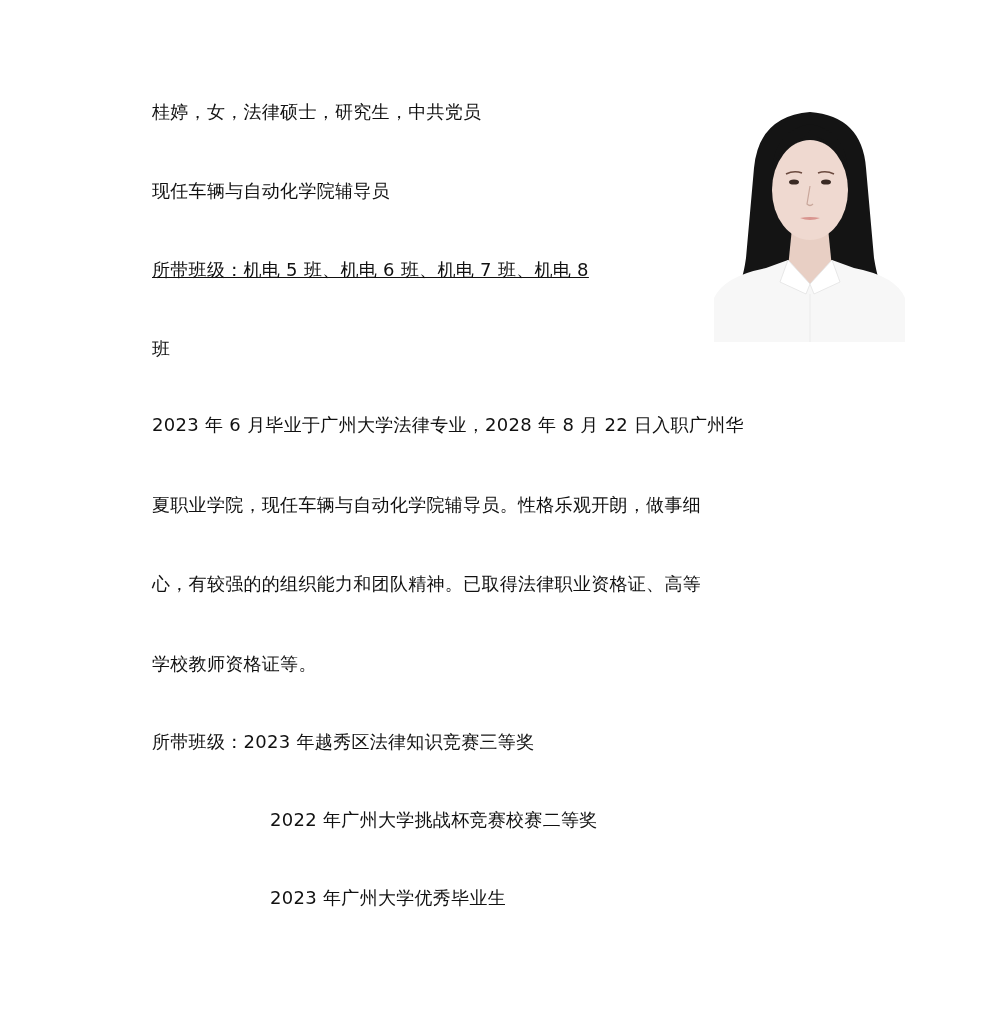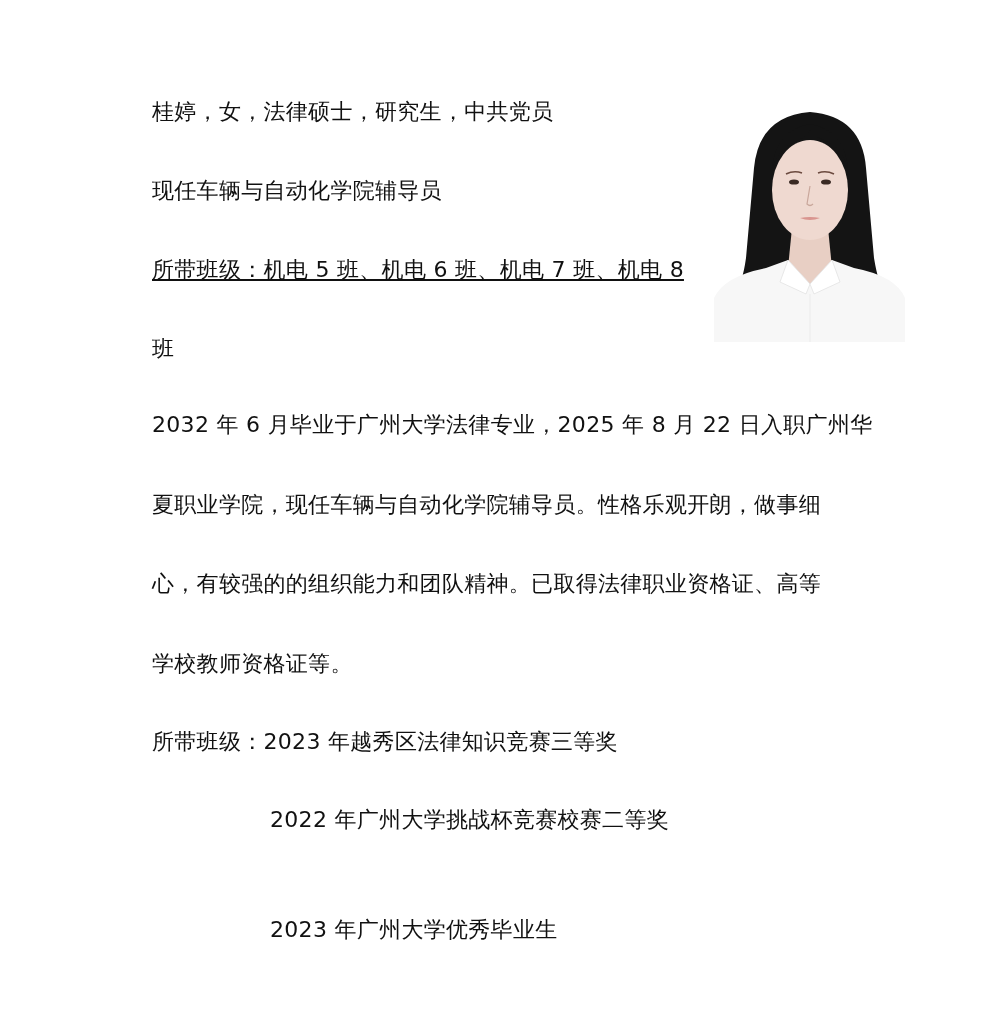--- a/index.html
+++ b/index.html
@@ -11,21 +11,21 @@
       width: 1000px;
       height: 1010px;
       position: relative;
       overflow: hidden;
       font-family: "DejaVu Sans", "Liberation Sans", sans-serif;
       color: #111111;
     }
     .line {
       position: absolute;
       left: 152px;
-      font-size: 22px;
+      font-size: 18px;
       line-height: 26px;
       white-space: nowrap;
       letter-spacing: 0.3px;
     }
     .line.indent {
       left: 270px;
     }
     .photo {
       position: absolute;
       left: 714px;
@@ -47,35 +47,35 @@
 <div>
 
   <div class="line" style="top:99px;">桂婷，女，法律硕士，研究生，中共党员</div>
 
   <div class="line" style="top:178px;text-align:center;">现任车辆与自动化学院辅导员</div>
 
   <div class="line" style="top:257px;text-decoration:underline;">所带班级：机电 5 班、机电 6 班、机电 7 班、机电 8</div>
 
   <div class="line" style="top:336px;">班</div>
 
-  <div class="line" style="top:412px;">2032 年 6 月毕业于广州大学法律专业，2025 年 8 月 22 日入职广州华</div>
+  <div class="line" style="top:412px;">2023 年 6 月毕业于广州大学法律专业，2028 年 8 月 22 日入职广州华</div>
 
   <div class="line" style="top:492px;">夏职业学院，现任车辆与自动化学院辅导员。性格乐观开朗，做事细</div>
 
   <div class="line" style="top:571px;">心，有较强的的组织能力和团队精神。已取得法律职业资格证、高等</div>
 
   <div class="line" style="top:651px;text-align:right;">学校教师资格证等。</div>
 
   <div class="line" style="top:729px;">
     <span>所带班级：</span><span>2023 年越秀区法律知识竞赛三等奖</span>
   </div>
 
   <div class="line indent" style="top:807px;text-align:right;">2022 年广州大学挑战杯竞赛校赛二等奖</div>
 
-  <div class="line indent" style="top:885px;margin-top:32px;">2023 年广州大学优秀毕业生</div>
+  <div class="line indent" style="top:885px;">2023 年广州大学优秀毕业生</div>
 
   <div class="photo">
     <svg viewBox="0 0 191 234" xmlns="http://www.w3.org/2000/svg">
       <rect x="0" y="0" width="191" height="234" fill="#ffffff"></rect>
 
       <path d="M40 60 Q45 8 96 4 Q148 8 152 60 L160 150 Q165 180 170 178 L22 178 Q28 178 32 150 Z" fill="#141414"></path>
 
       <path d="M78 120 L114 120 L118 160 L96 176 L74 160 Z" fill="#e8cfc4"></path>
 
       <ellipse cx="96" cy="82" rx="38" ry="50" fill="#efd9d0"></ellipse>

